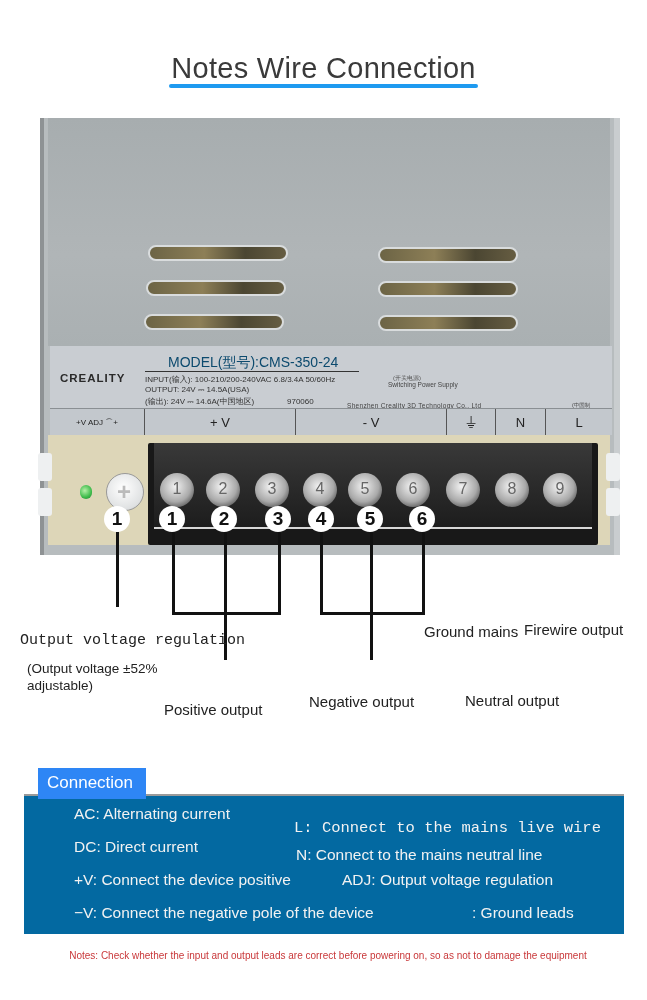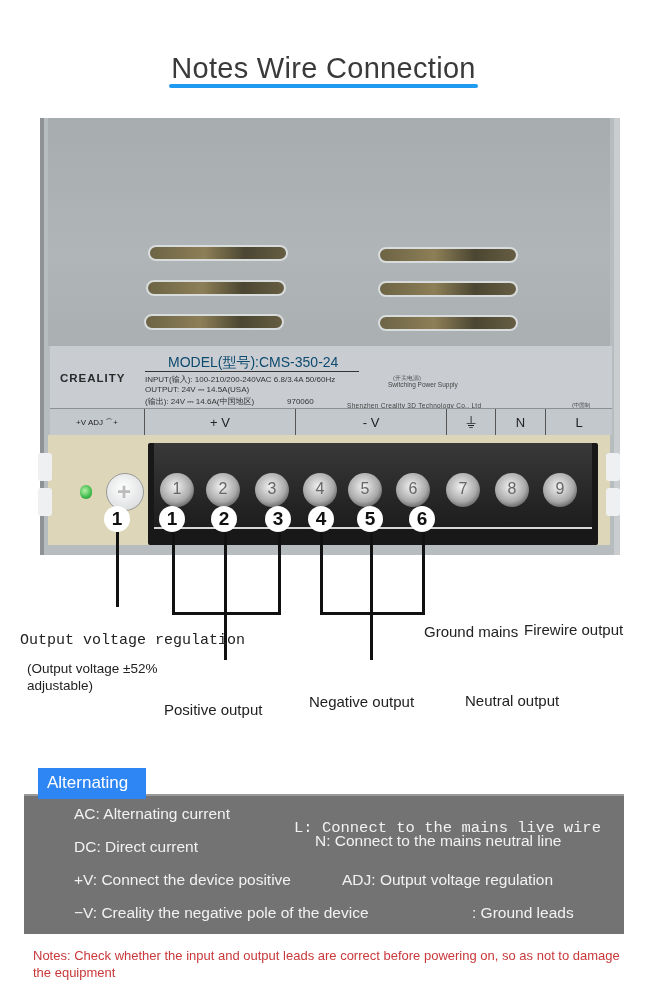--- a/index.html
+++ b/index.html
@@ -42,24 +42,24 @@
 
   
   .badge { position: absolute; width: 26px; height: 26px; border-radius: 50%; background: #ffffff; color: #111; font-size: 19px; font-weight: bold; text-align: center; line-height: 26px; }
   .line { position: absolute; background: #111; }
 
   .lbl { position: absolute; font-size: 15px; color: #222; white-space: nowrap; }
   .lbl-sm { position: absolute; font-size: 13.5px; color: #222; line-height: 17px; }
 
   
   .def-tab { position: absolute; left: 38px; top: 768px; width: 108px; height: 31px; background: #2e86f5; color: #fff; font-size: 17px; padding: 5px 0 0 9px; z-index: 2; }
-  .def-box { position: absolute; left: 24px; top: 794px; width: 600px; height: 140px; background: #737373; border-top: 2px solid #9a9a9a; }
+  .def-box { position: absolute; left: 24px; top: 794px; width: 600px; height: 140px; background: #0369a1; border-top: 2px solid #9a9a9a; }
   .def-item { position: absolute; font-size: 15.5px; color: #f2f2f2; white-space: nowrap; }
 
-  .notes { position: absolute; left: 33px; top: 947px; width: 590px; font-size: 13px; line-height: 17px; color: #c9383a; }
+  .notes { position: absolute; left: 33px; top: 947px; width: 590px; font-size: 10px; line-height: 17px; color: #c9383a; text-align: center; }
 </style>
 </head>
 <body>
 
 <div class="title">Notes Wire Connection</div>
 <div class="title-underline"></div>
 
 <div class="device">
   <div class="case"></div>
   <div class="case-top">
@@ -153,25 +153,25 @@
 <div class="line" style="left:320px;top:612px;width:105px;height:3px;"></div>
 
 <div class="lbl" style="left:20px;top:632px;font-family:Liberation Mono, monospace;">Output voltage regulation</div>
 <div class="lbl-sm" style="left:27px;top:660px;width:170px;">(Output voltage ±52% adjustable)</div>
 <div class="lbl" style="left:424px;top:623px;">Ground mains</div>
 <div class="lbl" style="left:524px;top:621px;">Firewire output</div>
 <div class="lbl" style="left:164px;top:693px;margin-top:8px;">Positive output</div>
 <div class="lbl" style="left:309px;top:693px;">Negative output</div>
 <div class="lbl" style="left:465px;top:692px;text-align:right;">Neutral output</div>
 
-<div class="def-tab">Alternating</div>
+<div class="def-tab">Connection</div>
 <div class="def-box">
   <div class="def-item" style="left:50px;top:9px;">AC: Alternating current</div>
   <div class="def-item" style="left:270px;top:23px;font-family:Liberation Mono, monospace;">L: Connect to the mains live wire</div>
   <div class="def-item" style="left:50px;top:42px;">DC: Direct current</div>
-  <div class="def-item" style="left:272px;top:36px;margin-left:19px;">N: Connect to the mains neutral line</div>
+  <div class="def-item" style="left:272px;top:50px;">N: Connect to the mains neutral line</div>
   <div class="def-item" style="left:50px;top:75px;">+V: Connect the device positive</div>
   <div class="def-item" style="left:318px;top:75px;">ADJ: Output voltage regulation</div>
-  <div class="def-item" style="left:50px;top:108px;">−V: Creality the negative pole of the device</div>
+  <div class="def-item" style="left:50px;top:108px;">−V: Connect the negative pole of the device</div>
   <div class="def-item" style="left:448px;top:108px;">: Ground leads</div>
 </div>
 
 <div class="notes">Notes: Check whether the input and output leads are correct before powering on, so as not to damage the equipment</div>
 
 </body></html>

